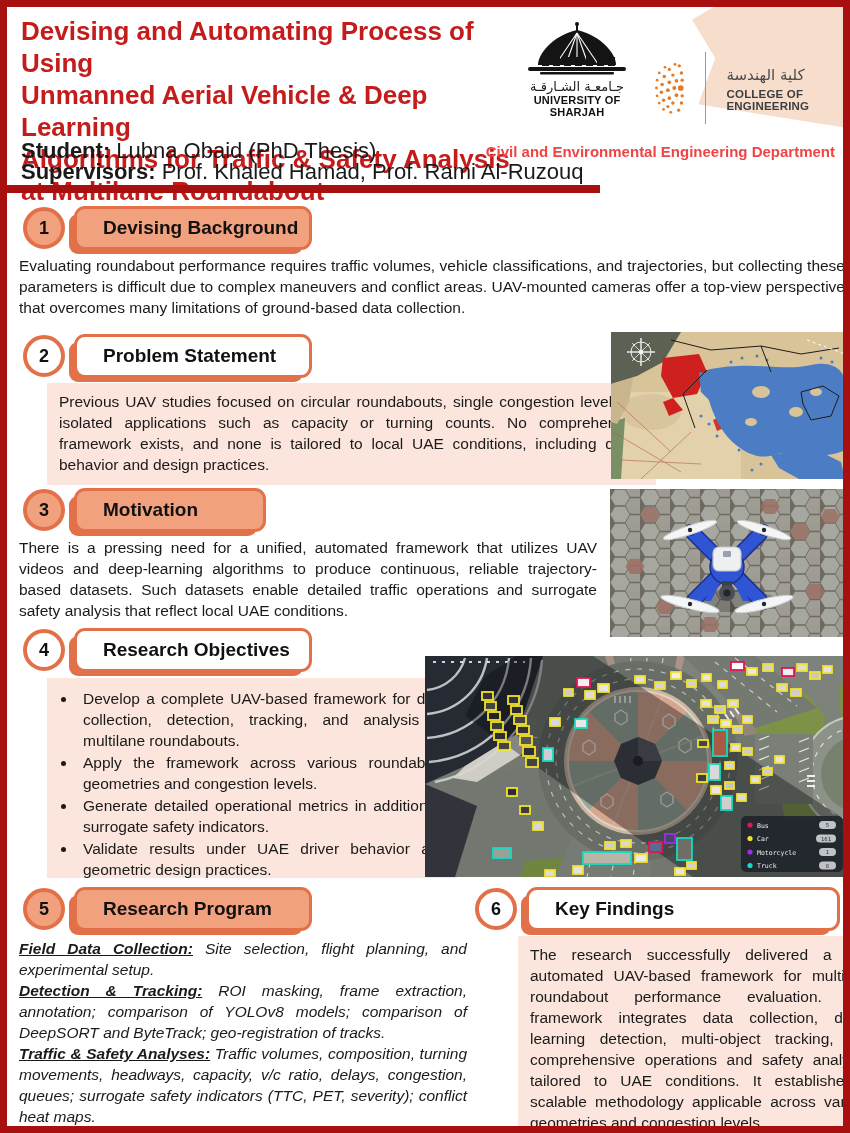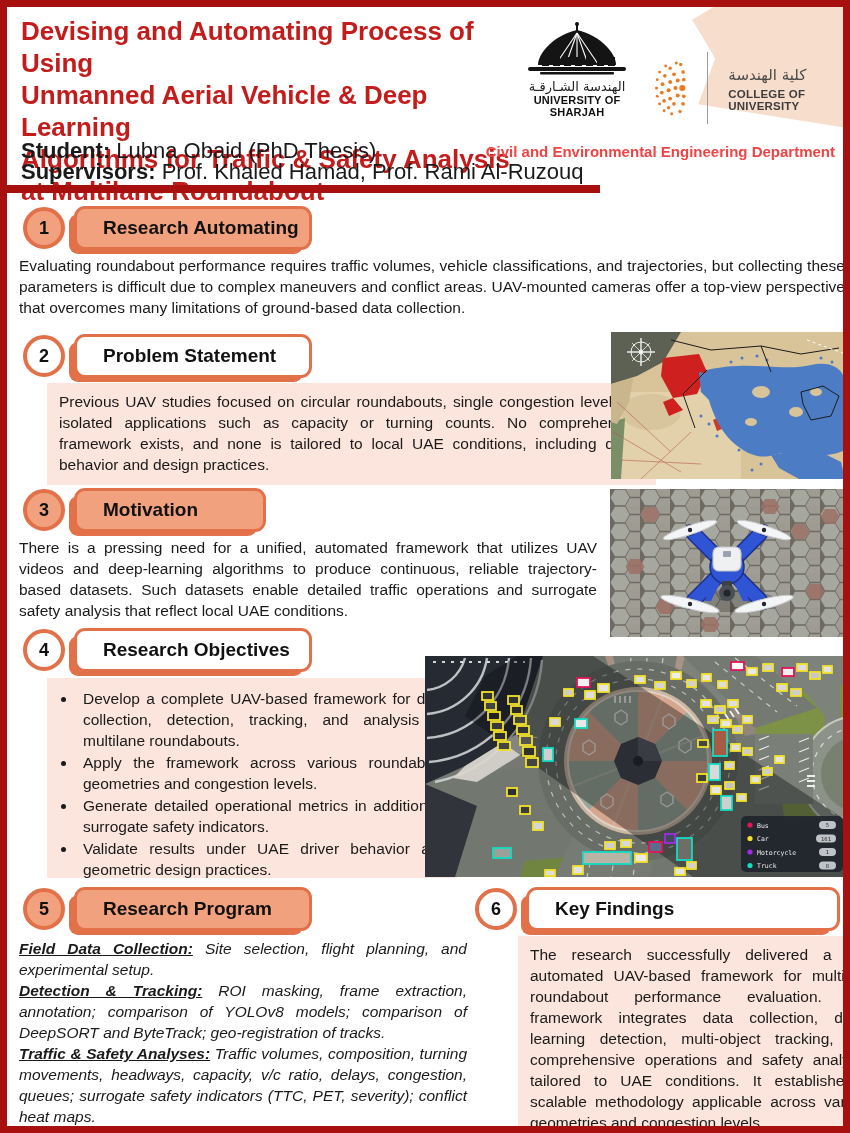--- a/index.html
+++ b/index.html
@@ -93,21 +93,21 @@
           <rect x="41" y="36" width="7" height="9"></rect>
         <rect x="52" y="36" width="7" height="9"></rect>
           <rect x="63" y="36" width="7" height="9"></rect>
         <rect x="74" y="36" width="7" height="9"></rect>
           <rect x="85" y="36" width="7" height="9"></rect>
         <rect x="96" y="36" width="7" height="9"></rect>
       </g>
       <rect x="16" y="46" width="98" height="4" rx="2" fill="#141414"></rect>
       <rect x="28" y="51" width="74" height="2.5" rx="1" fill="#141414"></rect>
     </svg>
-    <div class="ar">الهندسة الشـارقـة</div>
+    <div class="ar">جـامعـة الشـارقـة</div>
     <div class="en">UNIVERSITY OF SHARJAH</div>
   </div>
 
   <div class="abs" id="coe-logo">
     <svg width="42" height="82" viewBox="0 0 42 82">
       <g fill="#e87a22">
         <circle cx="36" cy="41" r="4"></circle>
         <circle cx="30" cy="31" r="2.6"></circle>
           <circle cx="27" cy="41" r="2.8"></circle>
           <circle cx="30" cy="51" r="2.6"></circle>
@@ -135,30 +135,30 @@
           <circle cx="34" cy="10" r="2.2"></circle>
           <circle cx="37" cy="20" r="2.4"></circle>
         <circle cx="38" cy="30" r="2.4"></circle>
           <circle cx="38" cy="52" r="2.4"></circle>
           <circle cx="37" cy="62" r="2.4"></circle>
       </g>
     </svg>
     <div class="vdiv"></div>
     <div id="coe-text">
       <div class="ar">كلية الهندسة</div>
-      <div class="en">COLLEGE OF UNIVERSITY</div>
+      <div class="en">COLLEGE OF ENGINEERING</div>
     </div>
   </div>
 
   <div class="abs" id="dept">Civil and Environmental Engineering Department</div>
   <div class="abs" id="redbar"></div>
 
   <div class="badge filled" style="left:16px; top:197px;">
     <div class="circle">1</div>
-    <div class="banner w-md">Research Automating</div>
+    <div class="banner w-md">Devising Background</div>
   </div>
   <div class="para" style="left:12px; top:248px; width:826px;">Evaluating roundabout performance requires traffic volumes, vehicle classifications, and trajectories, but collecting these parameters is difficult due to complex maneuvers and conflict areas. UAV-mounted cameras offer a top-view perspective that overcomes many limitations of ground-based data collection.</div>
 
   <div class="badge" style="left:16px; top:325px;">
     <div class="circle">2</div>
     <div class="banner w-md">Problem Statement</div>
   </div>
   <div class="para peach" style="left:0px; top:376px; width:585px; padding:8px 12px 10px 12px;">Previous UAV studies focused on circular roundabouts, single congestion levels, or isolated applications such as capacity or turning counts. No comprehensive framework exists, and none is tailored to local UAE conditions, including driver behavior and design practices.</div>
 
   <div class="imgbox" style="left:604px; top:325px;">

